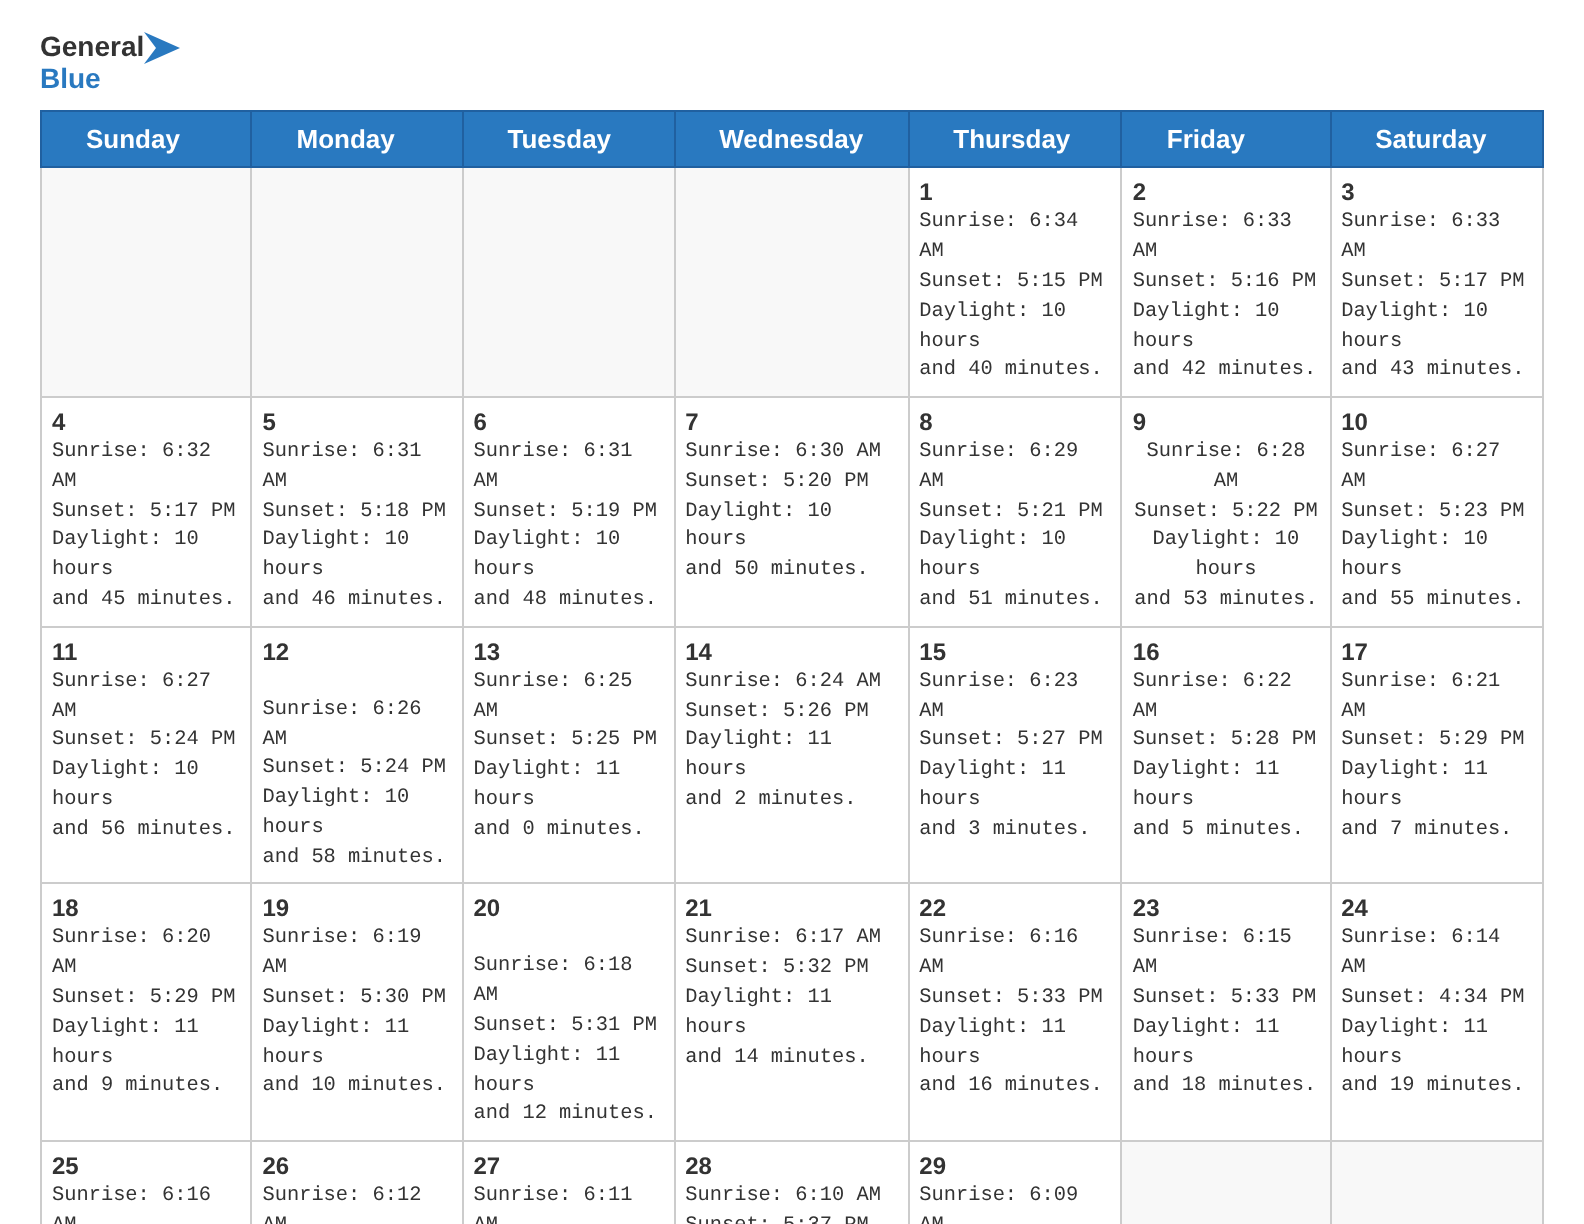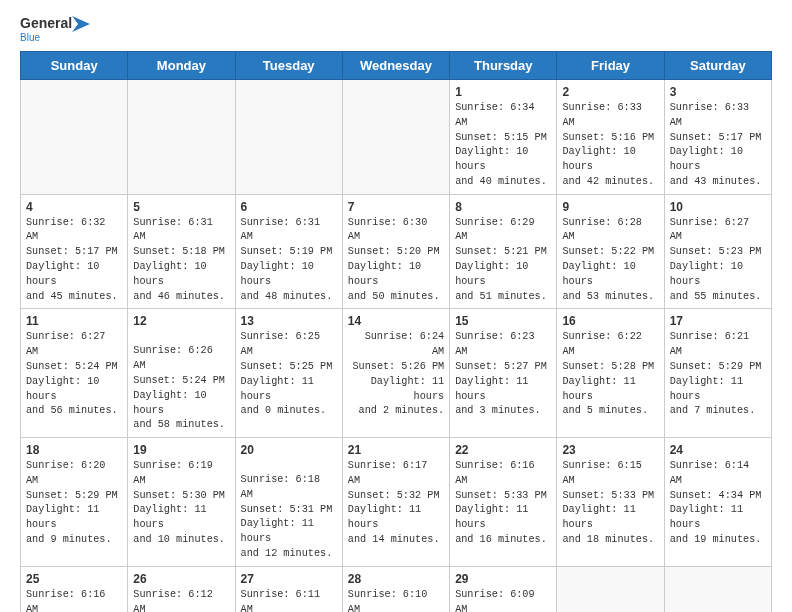--- a/index.html
+++ b/index.html
@@ -37,22 +37,22 @@
     .calendar-table {
       width: 100%;
       border-collapse: collapse;
       border: 1px solid #ccc;
     }
     .calendar-table th {
       background-color: #2979c0;
       color: #fff;
       font-size: 13px;
       font-weight: bold;
-      padding: 6px 6px;
-      text-align: center;
+      padding: 6px 22px;
+      text-align: left;
       border: 1px solid #2060a0;
     }
     .calendar-table td {
       vertical-align: top;
       width: calc(100% / 7);
       border: 1px solid #ccc;
       padding: 5px 5px 4px 5px;
       font-size: 10.5px;
       color: #333;
       background: #fff;
@@ -80,21 +80,21 @@
 
 <div class="header-area">
   <div class="logo">
     <div style="display:flex;flex-direction:column;align-items:flex-start;line-height:1.1">
       <div style="display:flex;align-items:center;gap:0">
         <span style="font-size:14px;font-weight:bold;color:#333;">General</span>
         <svg width="18" height="16" viewBox="0 0 18 16">
           <polygon points="0,16 18,8 0,0 6,8" fill="#2979c0"></polygon>
         </svg>
       </div>
-      <span style="font-size:10px;font-weight:normal;color:#2979c0;">Blue</span>
+      <span style="font-size:14px;font-weight:bold;color:#2979c0;">Blue</span>
     </div>
   </div>
   <div class="title-area">
     <div class="month-year"></div>
     <div class="location"></div>
   </div>
 </div>
 
 <table class="calendar-table">
   <thead>
@@ -167,21 +167,21 @@
         </td>
         <td>
           <span class="day-number">8</span>
           <div class="day-info" style="white-space: pre-line;">Sunrise: 6:29 AM
 Sunset: 5:21 PM
 Daylight: 10 hours
 and 51 minutes.</div>
         </td>
         <td>
           <span class="day-number">9</span>
-          <div class="day-info" style="white-space: pre-line;">Sunrise: 6:28 AM
+          <div class="day-info" style="white-space: pre-line; text-align: center;">Sunrise: 6:28 AM
 Sunset: 5:22 PM
 Daylight: 10 hours
 and 53 minutes.</div>
         </td>
         <td>
           <span class="day-number">10</span>
           <div class="day-info" style="white-space: pre-line;">Sunrise: 6:27 AM
 Sunset: 5:23 PM
 Daylight: 10 hours
 and 55 minutes.</div>
@@ -204,21 +204,21 @@
         </td>
         <td>
           <span class="day-number">13</span>
           <div class="day-info" style="white-space: pre-line;">Sunrise: 6:25 AM
 Sunset: 5:25 PM
 Daylight: 11 hours
 and 0 minutes.</div>
         </td>
         <td>
           <span class="day-number">14</span>
-          <div class="day-info" style="white-space: pre-line; text-align: right;">Sunrise: 6:24 AM
+          <div class="day-info" style="white-space: pre-line;">Sunrise: 6:24 AM
 Sunset: 5:26 PM
 Daylight: 11 hours
 and 2 minutes.</div>
         </td>
         <td>
           <span class="day-number">15</span>
           <div class="day-info" style="white-space: pre-line;">Sunrise: 6:23 AM
 Sunset: 5:27 PM
 Daylight: 11 hours
 and 3 minutes.</div>

